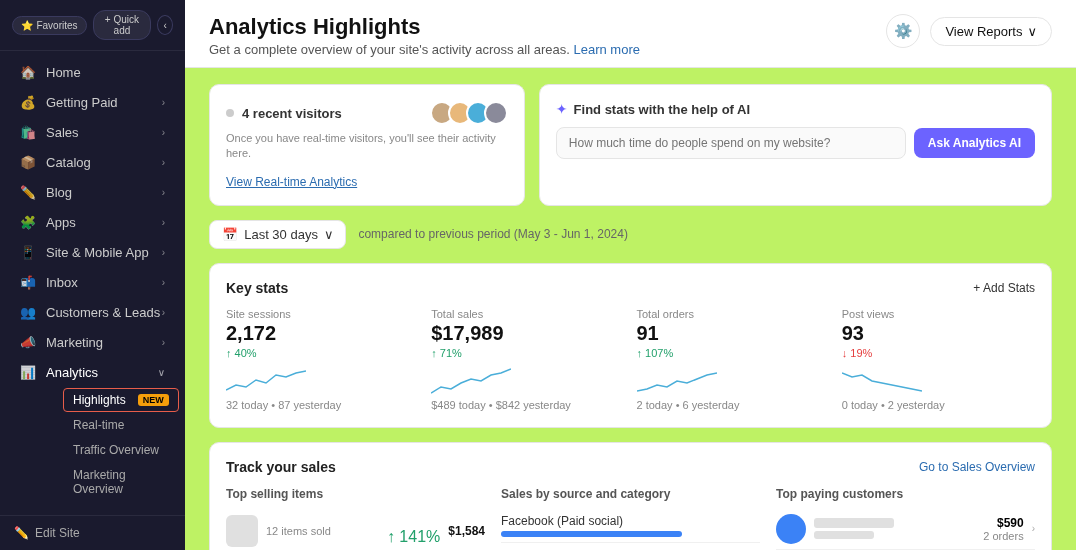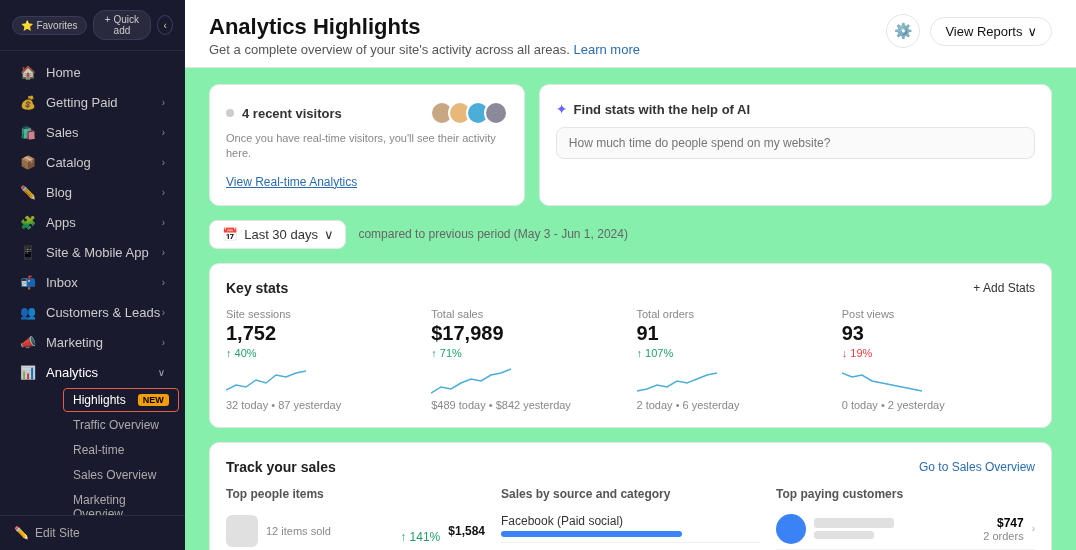--- a/index.html
+++ b/index.html
@@ -15,21 +15,21 @@
     .sidebar-item .icon { width: 18px; margin-right: 8px; font-size: 13px; opacity: 0.8; }
     .sidebar-item .chevron { margin-left: auto; font-size: 10px; opacity: 0.6; }
     .sidebar-item.active-section { color: #fff; }
     .sidebar-sub { padding-left: 32px; margin-left: 31px; }
     .sidebar-sub-item { padding: 5px 10px; color: #aaa; font-size: 12px; cursor: pointer; border-radius: 4px; margin: 1px 6px 1px 0; display: flex; align-items: center; gap: 6px; }
     .sidebar-sub-item.active { background: transparent; color: #fff; border: 1px solid #e85d4a; border-radius: 4px; padding: 4px 9px; }
     .badge-new { background: #f59e0b; color: #000; font-size: 9px; font-weight: 700; padding: 1px 5px; border-radius: 3px; margin-left: 6px; }
     .sidebar-footer { padding: 10px 14px; border-top: 1px solid #2a2a3e; color: #aaa; font-size: 12px; cursor: pointer; display: flex; align-items: center; gap: 6px; }
 
     
-    .main { flex: 1; display: flex; flex-direction: column; overflow: hidden; background: #86efac; }
+    .main { flex: 1; display: flex; flex-direction: column; overflow: hidden; background: #bef264; }
     .main-header { background: #fff; padding: 14px 24px 10px; border-bottom: 1px solid #e5e5e5; display: flex; align-items: flex-start; justify-content: space-between; }
     .header-title { font-size: 22px; font-weight: 700; color: #111; }
     .header-sub { font-size: 13px; color: #555; margin-top: 2px; }
     .header-sub a { color: #2b6cb0; text-decoration: none; }
     .header-actions { display: flex; align-items: center; gap: 10px; }
     .gear-btn { width: 34px; height: 34px; border: 1px solid #e5e5e5; border-radius: 50%; background: #fff; cursor: pointer; display: flex; align-items: center; justify-content: center; font-size: 15px; color: #555; }
     .view-reports-btn { border: 1px solid #e5e5e5; border-radius: 20px; background: #fff; padding: 6px 14px; font-size: 13px; font-weight: 500; cursor: pointer; display: flex; align-items: center; gap: 5px; color: #111; }
     .main-content { flex: 1; overflow-y: auto; padding: 16px 24px; display: flex; flex-direction: column; gap: 14px; }
 
     
@@ -78,21 +78,21 @@
 
     
     .track-header { display: flex; align-items: center; justify-content: space-between; margin-bottom: 12px; }
     .go-sales-btn { font-size: 12px; color: #2b6cb0; background: none; border: none; cursor: pointer; font-weight: 500; }
     .track-grid { display: grid; grid-template-columns: 1fr 1fr 1fr; gap: 16px; }
     .track-col-title { font-size: 12px; font-weight: 600; color: #555; margin-bottom: 8px; }
     .selling-item { display: flex; align-items: center; gap: 8px; padding: 6px 0; border-bottom: 1px solid #f0f0f0; }
     .product-thumb { width: 32px; height: 32px; border-radius: 6px; background: #e0e0e0; flex-shrink: 0; }
     .product-info { flex: 1; }
     .product-sold { font-size: 11px; color: #888; }
-    .product-change { font-size: 12px; color: #22a06b; display: flex; align-items: center; gap: 2px; margin-left: auto; margin-top: 12px; }
+    .product-change { font-size: 16px; color: #22a06b; display: flex; align-items: center; gap: 2px; margin-left: auto; margin-top: 12px; }
     .product-price { font-size: 12px; font-weight: 600; color: #111; }
     .source-item { padding: 5px 0; border-bottom: 1px solid #f0f0f0; }
     .source-name { font-size: 12px; color: #333; margin-bottom: 3px; }
     .source-bar-row { display: flex; align-items: center; gap: 8px; }
     .source-bar { height: 6px; border-radius: 3px; background: #3b82f6; }
     .source-amount { font-size: 12px; font-weight: 600; color: #111; margin-left: auto; display: flex; justify-content: flex-end; }
     .customer-item { display: flex; align-items: center; gap: 8px; padding: 5px 0; border-bottom: 1px solid #f0f0f0; }
     .customer-avatar { width: 30px; height: 30px; border-radius: 50%; flex-shrink: 0; }
     .customer-avatar-blue { background: #3b82f6; }
     .customer-info { flex: 1; }
@@ -183,27 +183,24 @@
       <span>Analytics</span>
       <span class="chevron">∨</span>
     </div>
 
     <div class="sidebar-sub">
       <div class="sidebar-sub-item active">
         <span>Highlights</span>
         <span class="badge-new">NEW</span>
       </div>
       <div class="sidebar-sub-item">
+        <span>Real-time</span>
+      </div>
+      <div class="sidebar-sub-item">
         <span>Traffic Overview</span>
-      </div>
-      <div class="sidebar-sub-item">
-        <span>Real-time</span>
-      </div>
-      <div class="sidebar-sub-item">
-        <span>Sales Overview</span>
       </div>
       <div class="sidebar-sub-item">
         <span>Marketing Overview</span>
       </div>
 
     </div>
   </nav>
 
   <div class="sidebar-footer">
     <span>✏️</span>
@@ -251,20 +248,21 @@
         <a href="#" class="view-realtime">View Real-time Analytics</a>
       </div>
 
       <div class="card card-ai">
         <div class="ai-header">
           <span class="ai-spark">✦</span>
           <span class="ai-title">Find stats with the help of AI</span>
         </div>
         <div class="ai-input-row">
           <input class="ai-input" type="text" placeholder="How much time do people spend on my website?" style="">
+          <button class="ask-btn">Ask Analytics AI</button>
         </div>
       </div>
     </div>
 
     <div class="date-filter-row">
       <div class="date-dropdown">
         <span>📅</span>
         <span>Last 30 days</span>
         <span>∨</span>
       </div>
@@ -273,21 +271,21 @@
 
     <div class="section-card">
       <div class="section-header">
         <span class="section-title">Key stats</span>
         <button class="add-stats-btn">+ Add Stats</button>
       </div>
       <div class="stats-grid">
 
         <div class="stat-item">
           <span class="stat-label">Site sessions</span>
-          <span class="stat-value">1,752</span>
+          <span class="stat-value">2,172</span>
           <span class="stat-change up">↑ 40%</span>
           <div class="stat-sparkline">
             <svg viewBox="0 0 80 30">
                 <polyline points="0,25 10,20 20,22 30,15 40,18 50,10 60,12 70,8 80,6" fill="none" stroke="#4aaed9" stroke-width="1.5"></polyline>
               </svg>
           </div>
           <span class="stat-sub">32 today  •  87 yesterday</span>
         </div>
 
         <div class="stat-item">
@@ -329,21 +327,21 @@
     </div>
 
     <div class="section-card">
       <div class="track-header">
         <span class="section-title">Track your sales</span>
         <button class="go-sales-btn">Go to Sales Overview</button>
       </div>
       <div class="track-grid">
 
         <div>
-          <div class="track-col-title">Top people items</div>
+          <div class="track-col-title">Top selling items</div>
           <div class="selling-item">
             <div class="product-thumb"></div>
             <div class="product-info">
               <div class="product-sold">12 items sold</div>
             </div>
             <span class="product-change">↑ 141%</span>
             <span class="product-price">$1,584</span>
           </div>
 
         </div>
@@ -361,21 +359,21 @@
 
         <div>
           <div class="track-col-title">Top paying customers</div>
           <div class="customer-item">
             <div class="customer-avatar customer-avatar-blue"></div>
             <div class="customer-info">
               <div class="customer-blur"></div>
               <div class="customer-blur2"></div>
             </div>
             <div>
-              <div class="customer-amount">$747</div>
+              <div class="customer-amount">$590</div>
               <div class="customer-orders">2 orders</div>
             </div>
             <span class="chevron-right">›</span>
           </div>
           <div class="customer-item">
             
             
             
             
           </div>

